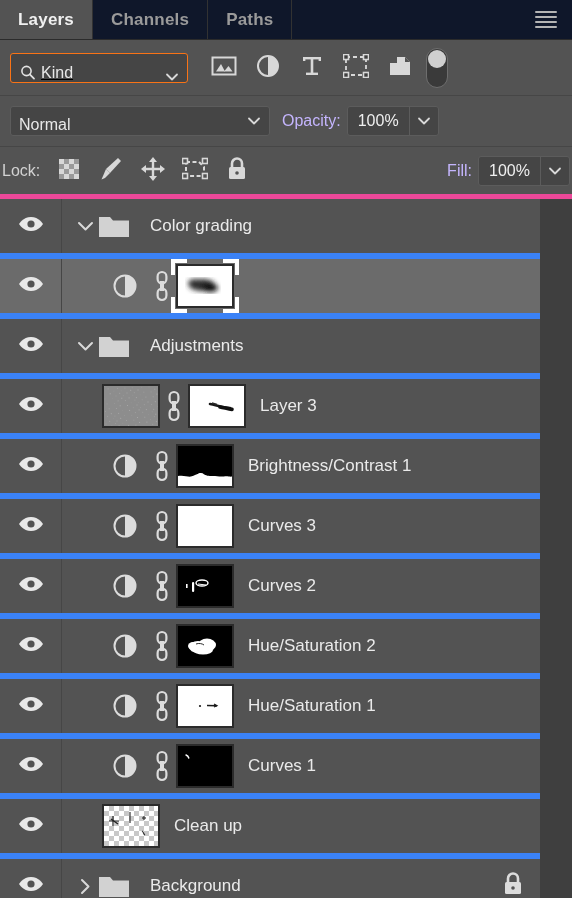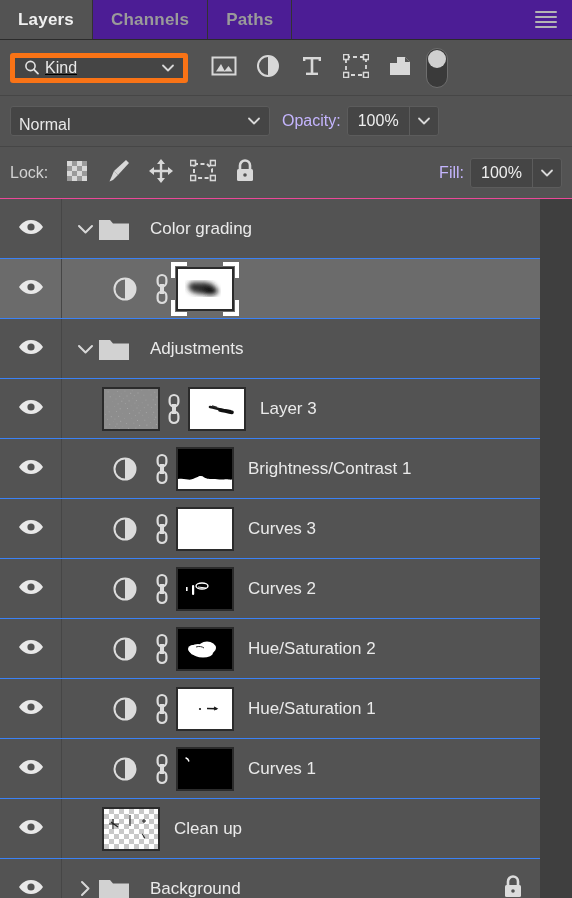--- a/index.html
+++ b/index.html
@@ -12,21 +12,21 @@
   #panel {
     width: 572px; height: 898px;
     background: #535353;
     display: flex; flex-direction: column;
     position: relative;
   }
 
   
   .tabbar {
     height: 40px; min-height: 40px;
-    background: #4c1d95;
+    background: #0f172a;
     display: flex; align-items: stretch;
     position: relative;
     border-bottom: 1px solid #2b2b2b;
   }
   .tab {
     padding: 0 18px;
     display: flex; align-items: center;
     font-size: 17px; font-weight: bold;
     color: #9a9a9a;
     border-right: 1px solid #323232;
@@ -47,23 +47,23 @@
   
   .filterrow {
     height: 56px; min-height: 56px;
     display: flex; align-items: center;
     padding: 0 10px;
     border-bottom: 1px solid #464646;
   }
   .kind-select {
     width: 178px; height: 30px;
     background: #454545;
-    border: 5px solid #f97316;
+    border: 1px solid #f97316;
     border-radius: 3px;
-    display: flex; align-items: center;
+    display: flex; align-items: flex-end;
     padding: 0 8px;
     position: relative;
     text-decoration: underline;
   }
   .kind-select .magnifier { margin-right: 4px; display:flex; }
   .kind-label { font-size: 16px; color: #e8e8e8; flex: 1; }
   .chev { display: flex; align-items: center; }
   .ficons { display: flex; align-items: center; gap: 0px; margin-left: 14px; }
   .ficon {
     width: 44px; height: 40px;
@@ -114,22 +114,22 @@
   }
   .numchev {
     width: 28px;
     display: flex; align-items: center; justify-content: center;
   }
 
   
   .lockrow {
     height: 52px; min-height: 52px;
     display: flex; align-items: center;
-    padding: 0 10px;
-    border-bottom: 1px solid #ec4899;
+    padding: 0 2px;
+    border-bottom: 5px solid #ec4899;
   }
   .lock-text { font-size: 16px; color: #d2d2d2; margin-right: 8px; }
   .lockicons { display: flex; align-items: center; }
   .lockicon {
     width: 42px; height: 40px;
     display: flex; align-items: center; justify-content: center;
   }
   .spacer { flex: 1; }
 
   
@@ -137,21 +137,21 @@
     flex: 1;
     background: #3f3f3f;
     position: relative;
     overflow: hidden;
   }
   .row {
     height: 60px;
     background: #535353;
     width: 540px;
     display: flex; align-items: center;
-    border-bottom: 1px solid #3b82f6;
+    border-bottom: 6px solid #3b82f6;
     position: relative;
   }
   .row.selected { background: #6b6b6b; }
   .eyecell {
     width: 62px; height: 100%;
     display: flex; align-items: center; justify-content: center;
     border-right: 1px solid #464646;
     flex-shrink: 0;
   }
   .content {

